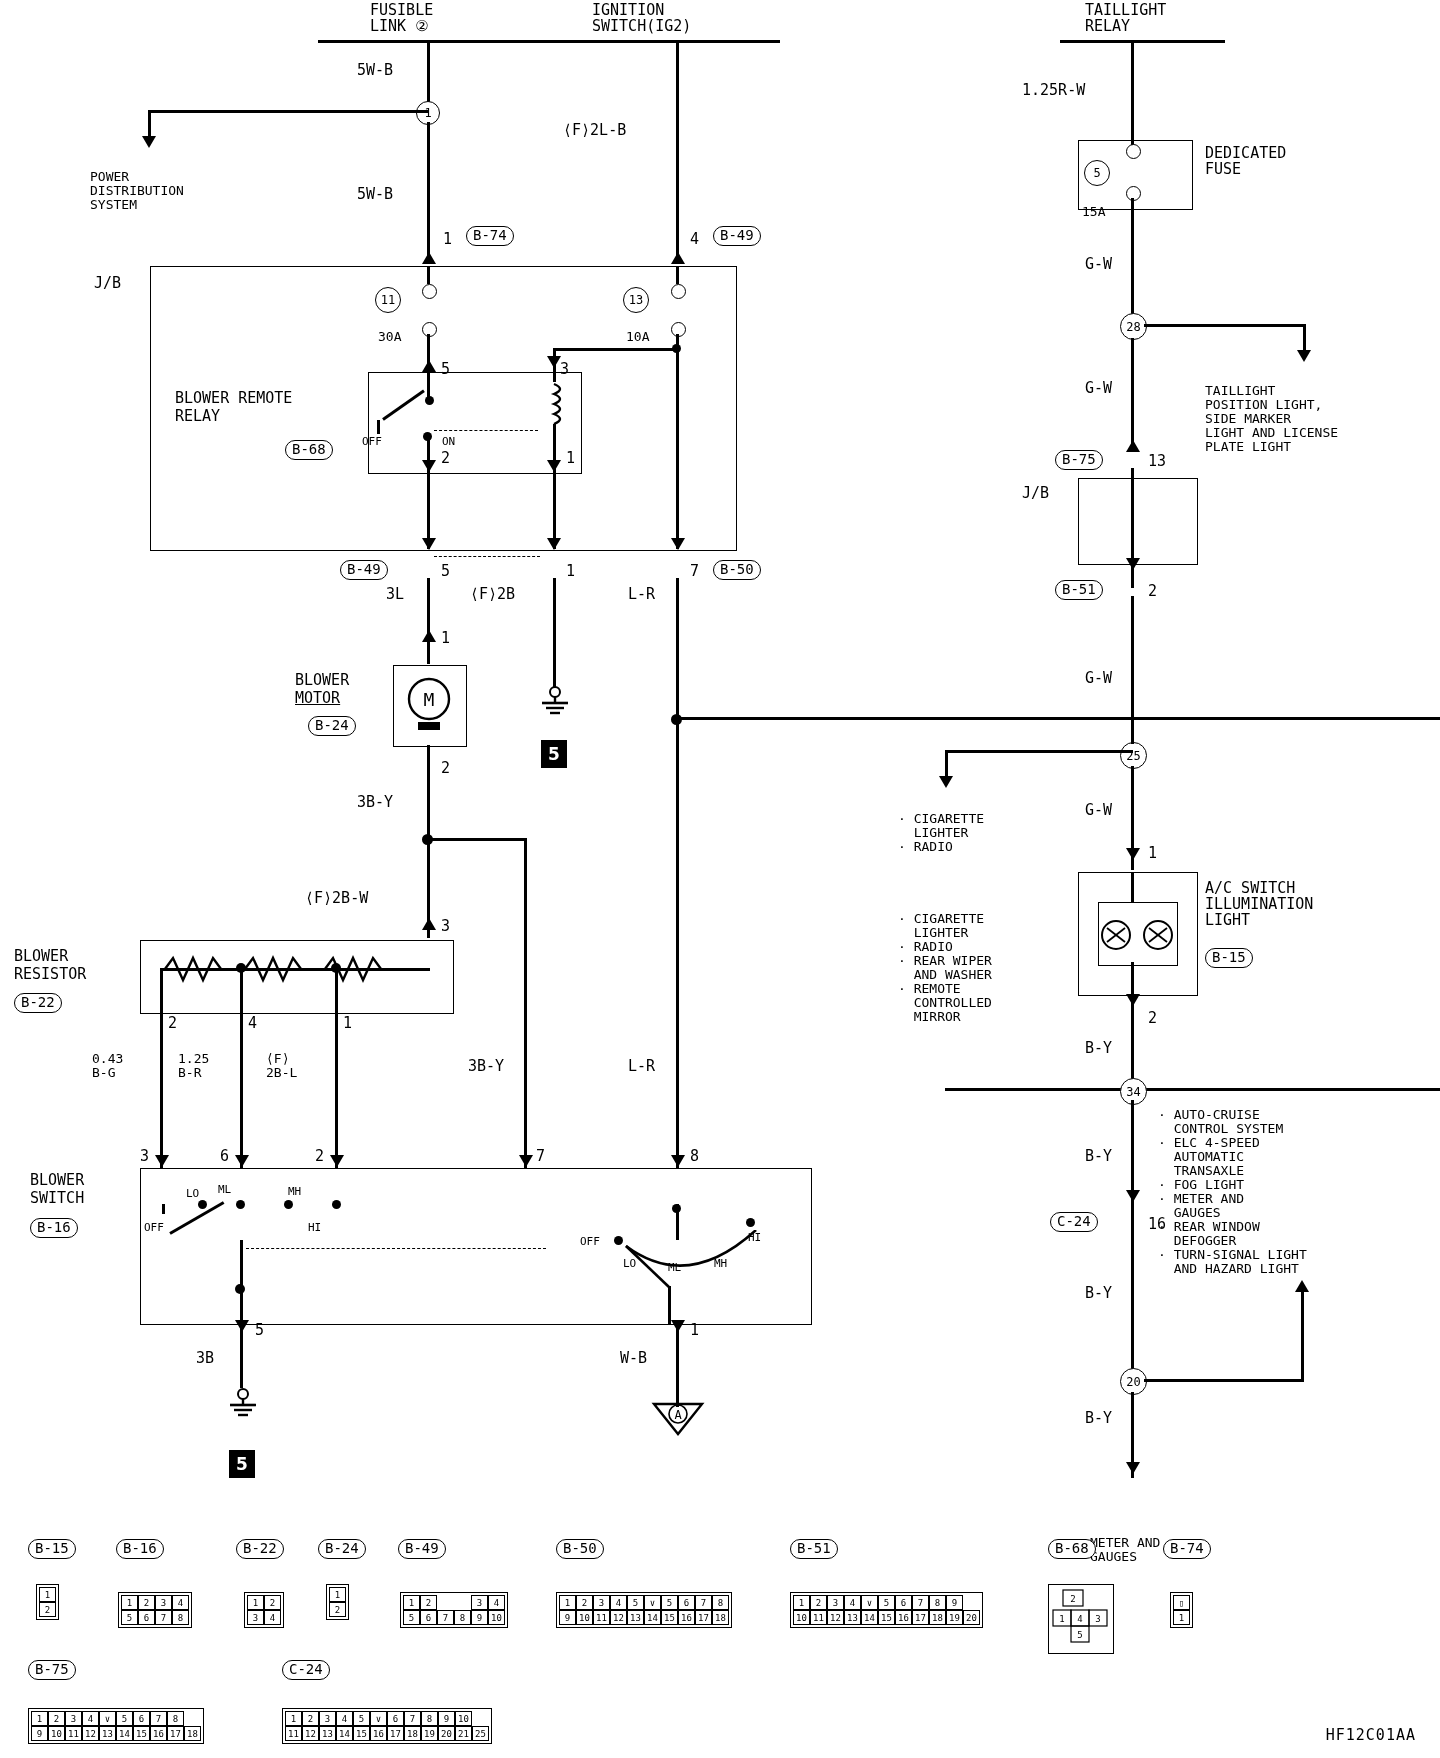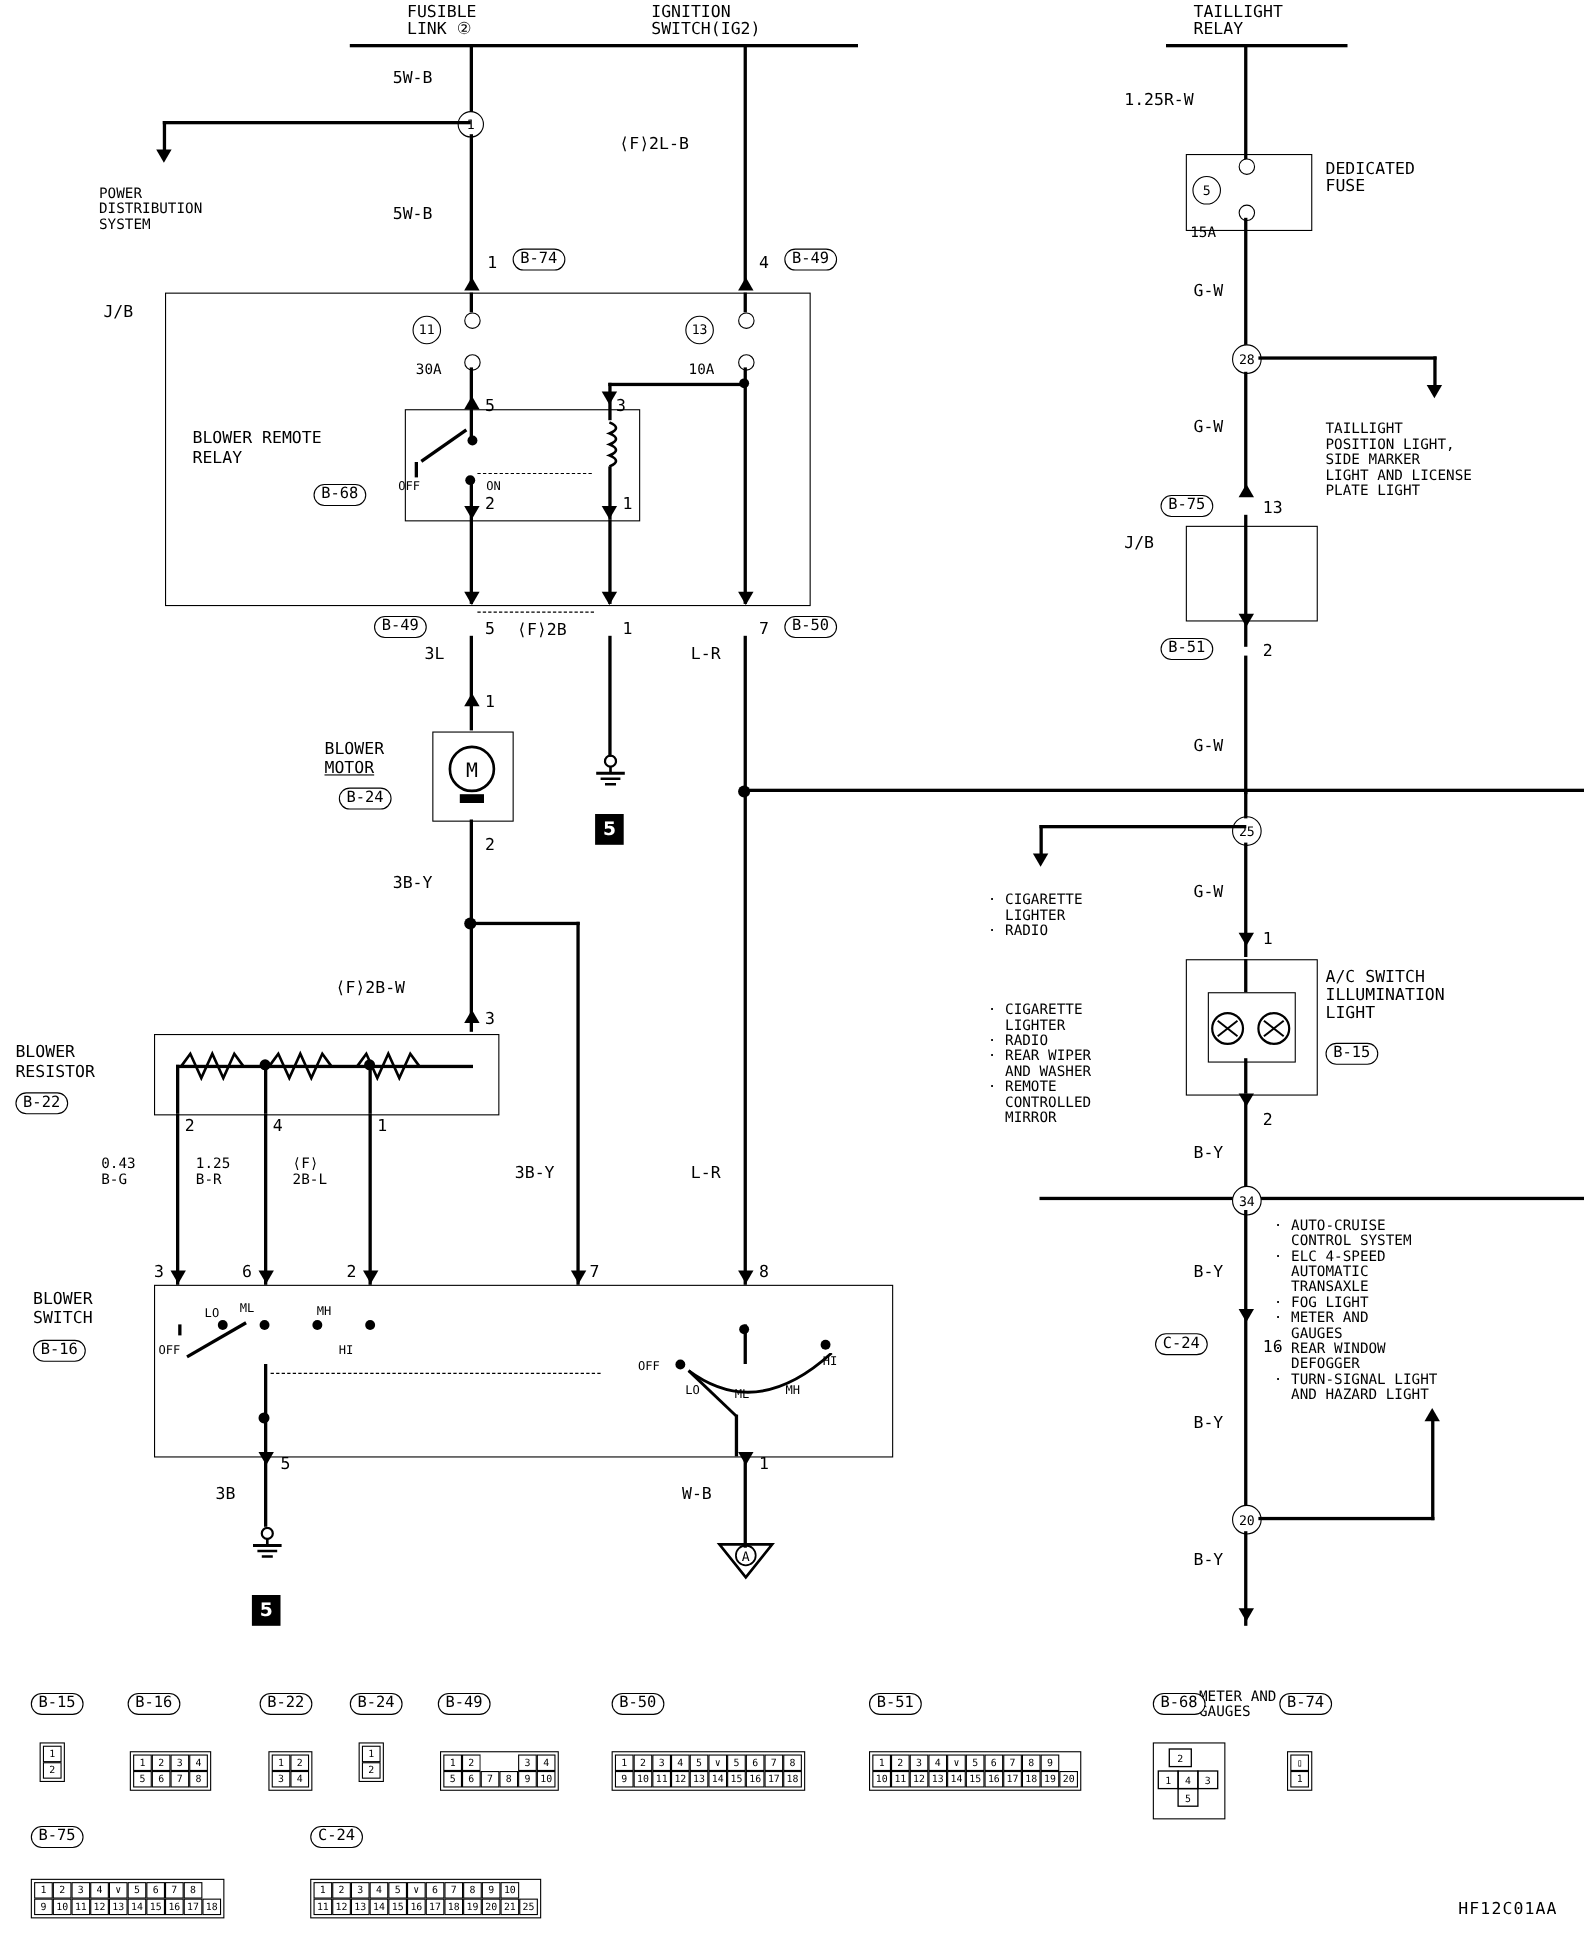--- a/index.html
+++ b/index.html
@@ -116,21 +116,21 @@
   <div class="lbl" style="left:441px;top:563px;">5</div>
   <div class="lbl" style="left:566px;top:563px;">1</div>
   <div class="lbl" style="left:690px;top:563px;">7</div>
   <div class="conn" style="left:713px;top:560px;">B-50</div>
   <div class="arrowD" style="left:422px;top:538px;"></div>
   <div class="arrowD" style="left:547px;top:538px;"></div>
   <div class="arrowD" style="left:671px;top:538px;"></div>
   <div class="dash" style="left:434px;top:556px;width:106px;"></div>
 
   <div class="lbl" style="left:386px;top:586px;">3L</div>
-  <div class="lbl" style="left:470px;top:564px;">⟨F⟩2B</div>
+  <div class="lbl" style="left:470px;top:586px;">⟨F⟩2B</div>
   <div class="lbl" style="left:628px;top:586px;">L-R</div>
 
   <div class="ln" style="left:427px;top:578px;width:3px;height:86px;"></div>
   <div class="arrowU" style="left:422px;top:630px;"></div>
   <div class="lbl" style="left:441px;top:630px;">1</div>
   <div class="lbl" style="left:295px;top:672px;">BLOWER</div>
   <div class="lbl" style="left:295px;top:690px;text-decoration:underline;">MOTOR</div>
   <div class="conn" style="left:308px;top:716px;">B-24</div>
   <div class="box" style="left:393px;top:665px;width:72px;height:80px;"></div>
   <svg style="position:absolute;left:405px;top:677px;" width="48" height="56">

